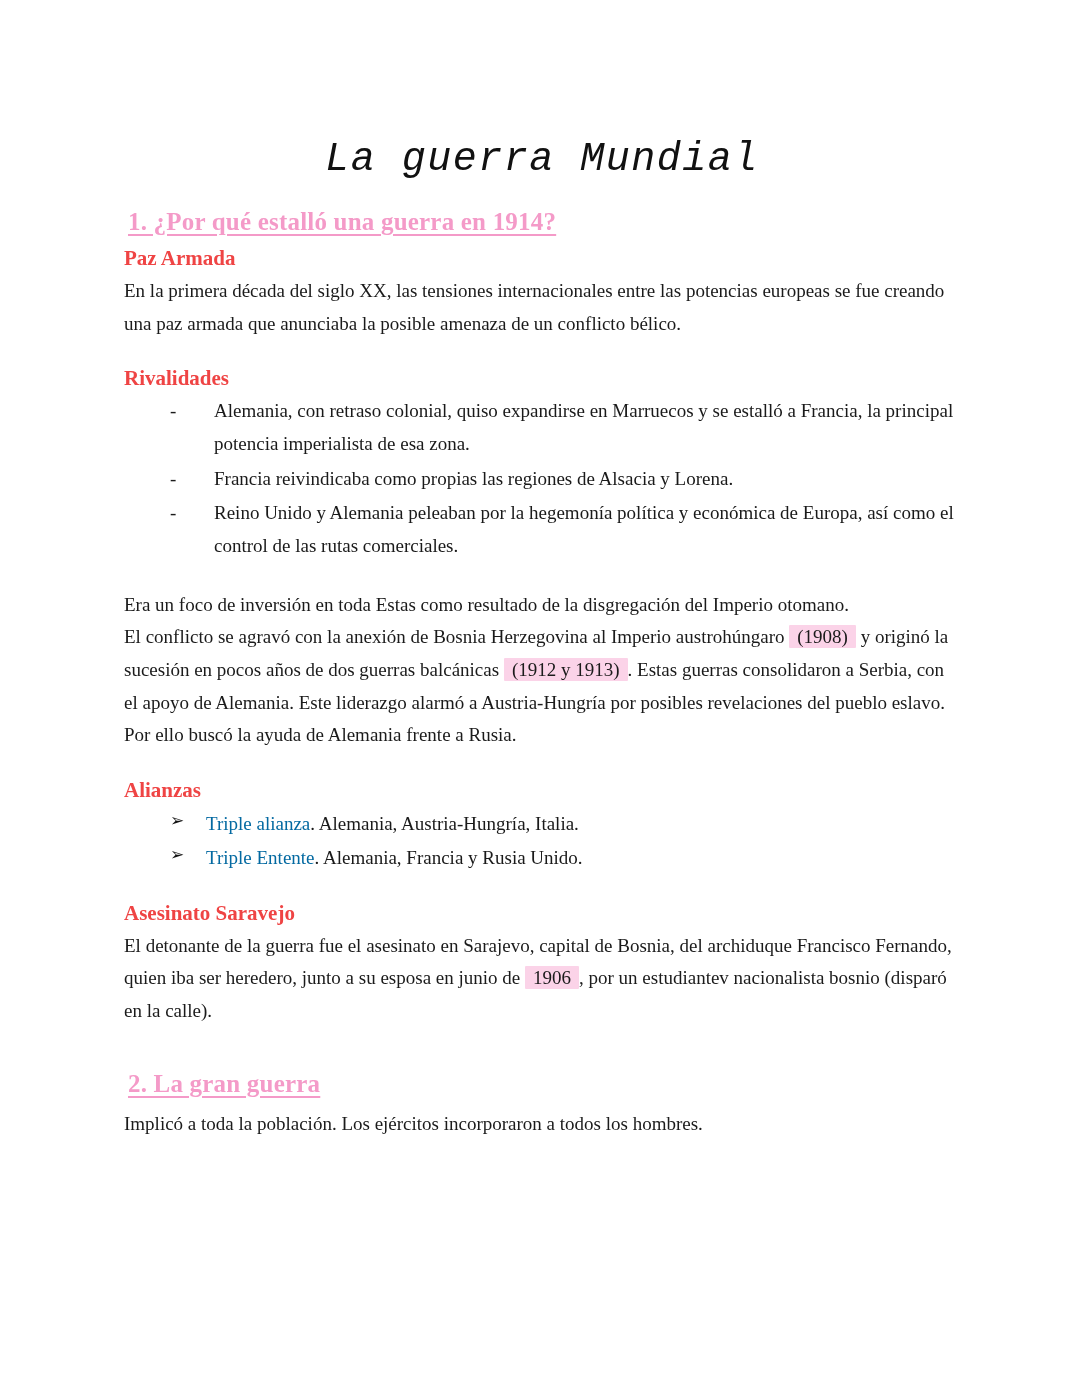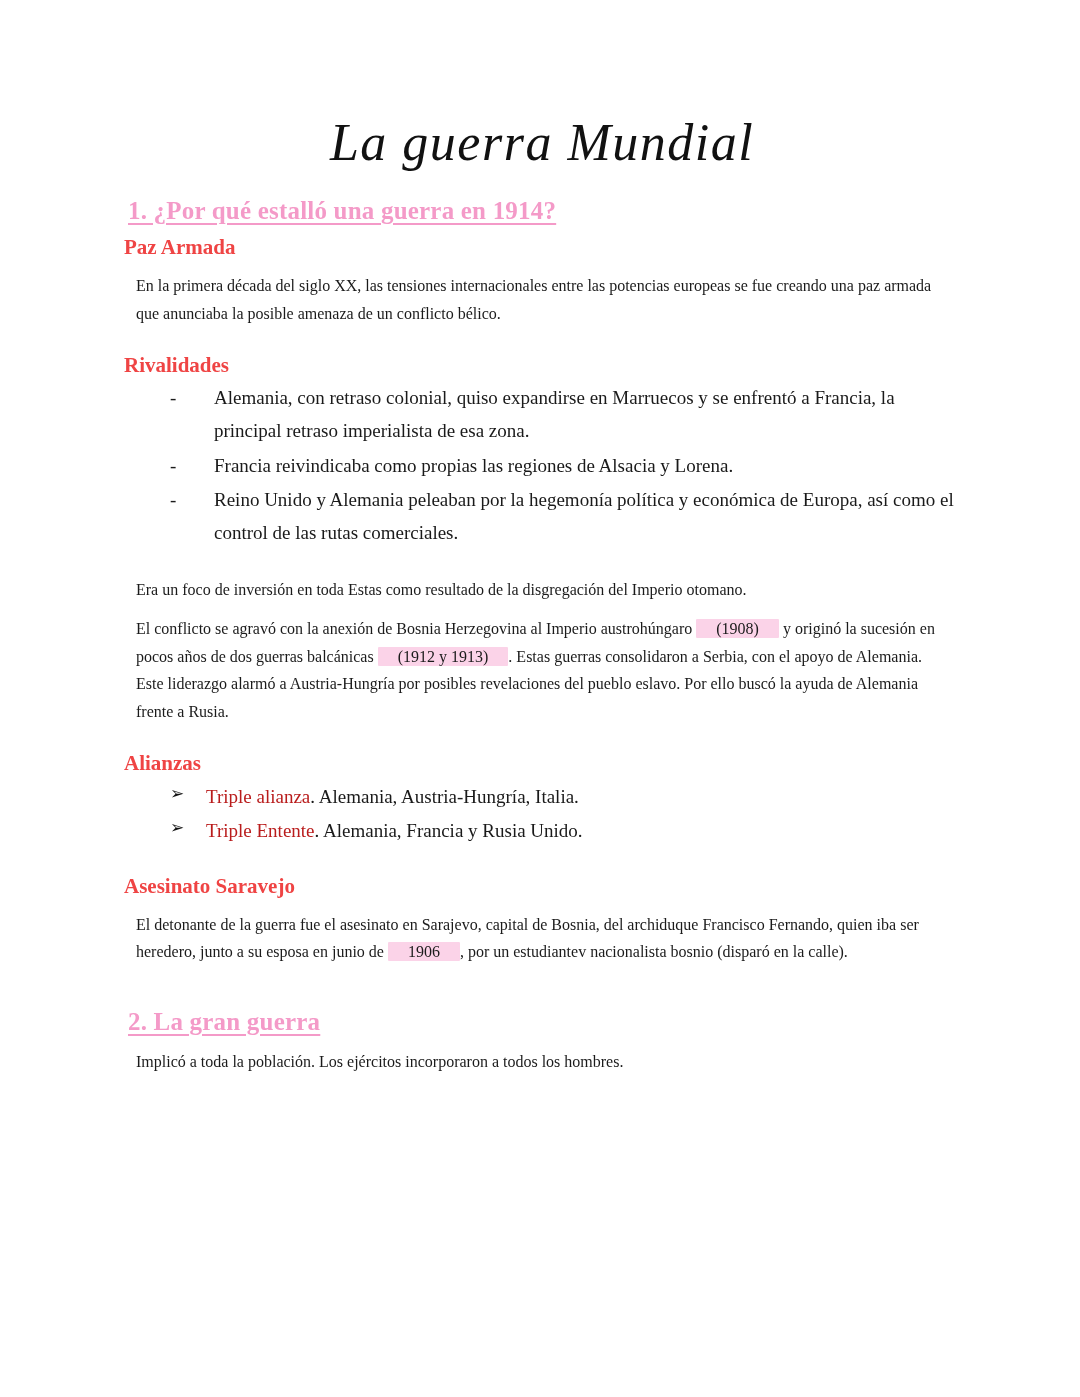--- a/index.html
+++ b/index.html
@@ -15,27 +15,27 @@
   }
   .page {
     width: 1080px;
     min-height: 1397px;
     box-sizing: border-box;
     padding: 110px 120px 40px 124px;
     position: relative;
   }
   .doc-title {
     text-align: center;
-    font-family: Liberation Serif, serif;
+    font-family: Liberation Mono, monospace;
     font-style: italic;
     font-weight: 400;
-    font-size: 52px;
+    font-size: 40px;
     letter-spacing: 1.5px;
     color: #111111;
-    margin: 4px 0 26px 0;
+    margin: 28px 0 26px 0;
     line-height: 1.1;
   }
   h2.section-heading {
     font-family: "Liberation Serif", serif;
     font-size: 25px;
     font-weight: 700;
     color: #f49ac8;
     text-decoration: underline;
     text-decoration-thickness: 1.5px;
     text-underline-offset: 4px;
@@ -43,23 +43,23 @@
     letter-spacing: 0.2px;
   }
   h3.sub-heading {
     font-family: "Liberation Serif", serif;
     font-size: 21px;
     font-weight: 700;
     color: #ef4444;
     margin: 0 0 4px 0;
   }
   p.body-text {
-    font-size: 16px;
+    font-size: 19px;
     line-height: 1.72;
-    margin: 12px;
+    margin: 0;
     color: #1b1b1b;
     text-align: left;
   }
   .block {
     margin-bottom: 26px;
   }
   ul.dash-list {
     list-style: none;
     margin: 2px 0 0 0;
     padding: 0 0 0 46px;
@@ -89,25 +89,25 @@
     padding-left: 36px;
   }
   ul.arrow-list > li .arrow {
     position: absolute;
     left: 0;
     top: -1px;
     color: #111111;
     font-size: 17px;
   }
   .pink-term {
-    color: #b91c1c;
+    color: #0369a1;
   }
   .hl {
     background: #fbd3e8;
-    padding: 1px 20px;
+    padding: 1px 8px;
     border-radius: 1px;
   }
   .spacer-md { height: 16px; }
 </style>
 </head>
 <body>
 
 <div class="page">
 
   <h1 class="doc-title">La guerra Mundial</h1>
@@ -115,21 +115,21 @@
   <h2 class="section-heading">1. ¿Por qué estalló una guerra en 1914?</h2>
 
   <div class="block">
     <h3 class="sub-heading">Paz Armada</h3>
     <p class="body-text">En la primera década del siglo XX, las tensiones internacionales entre las potencias europeas se fue creando una paz armada que anunciaba la posible amenaza de un conflicto bélico.</p>
   </div>
 
   <div class="block">
     <h3 class="sub-heading">Rivalidades</h3>
     <ul class="dash-list">
-      <li><span class="dash">-</span><span>Alemania, con retraso colonial, quiso expandirse en Marruecos y se enfrentó a Francia, la principal retraso imperialista de esa zona.</span></li>
+      <li><span class="dash">-</span><span>Alemania, con retraso colonial, quiso expandirse en Marruecos y se estalló a Francia, la principal potencia imperialista de esa zona.</span></li>
       <li><span class="dash">-</span><span>Francia reivindicaba como propias las regiones de Alsacia y Lorena.</span></li>
       <li><span class="dash">-</span><span>Reino Unido y Alemania peleaban por la hegemonía política y económica de Europa, así como el control de las rutas comerciales.</span></li>
     </ul>
   </div>
 
   <div class="block">
     <p class="body-text">Era un foco de inversión en toda Estas como resultado de la disgregación del Imperio otomano.</p>
     <p class="body-text"><span>El conflicto se agravó con la anexión de Bosnia Herzegovina al Imperio austrohúngaro </span><span class="hl">(1908)</span><span> y originó la sucesión en pocos años de dos guerras balcánicas </span><span class="hl">(1912 y 1913)</span><span>. Estas guerras consolidaron a Serbia, con el apoyo de Alemania. Este liderazgo alarmó a Austria-Hungría por posibles revelaciones del pueblo eslavo. Por ello buscó la ayuda de Alemania frente a Rusia.</span></p>
   </div>
 

